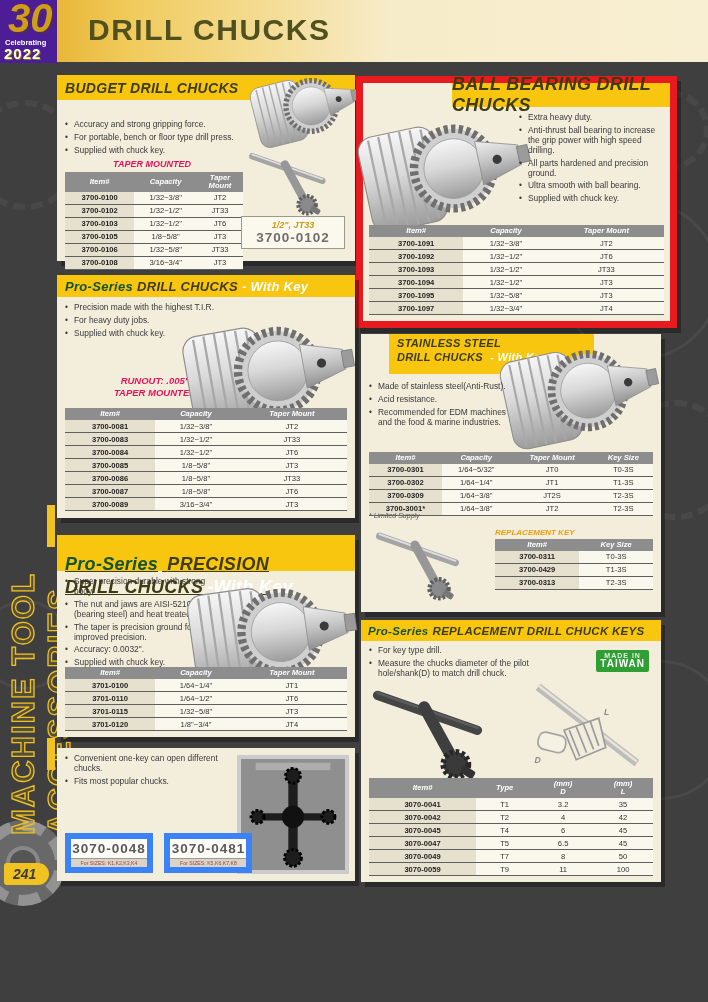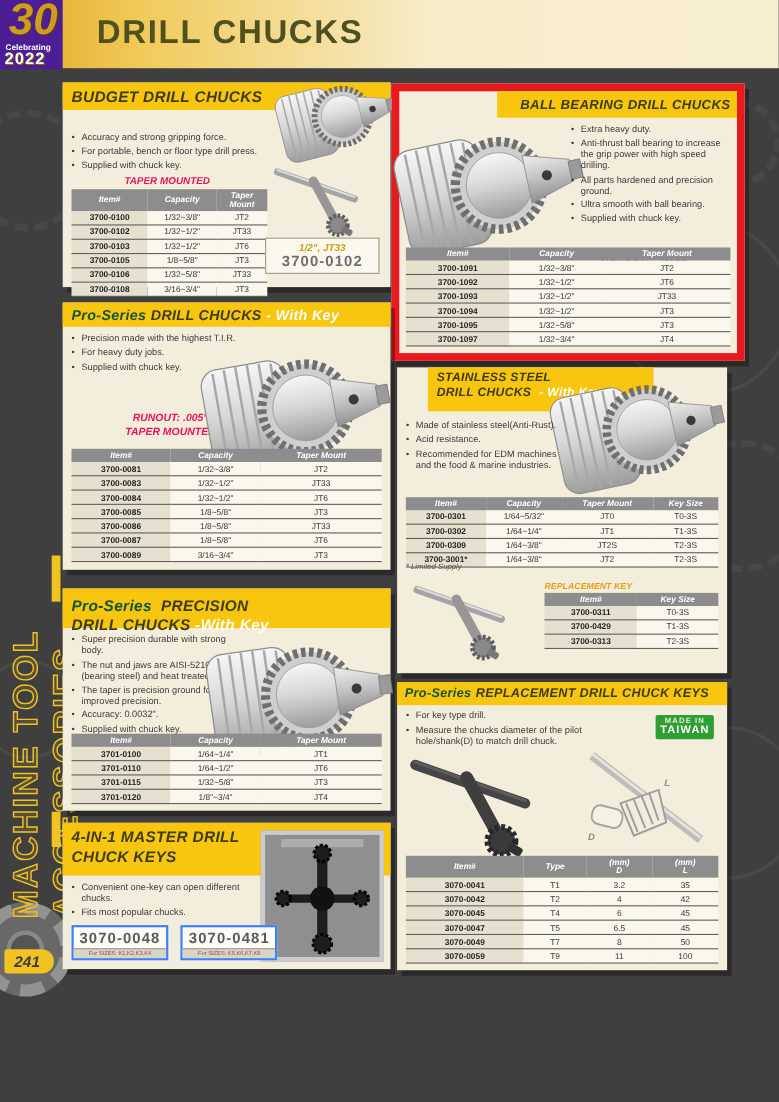--- a/index.html
+++ b/index.html
@@ -92,21 +92,21 @@
   .badge-taiwan {
     position:absolute; background:#2f9e33; color:#fff; text-align:center;
     padding:2px 4px; line-height:1.05; border-radius:2px;
   }
   .badge-taiwan .b1 { font-size:7px; font-weight:bold; opacity:.85; letter-spacing:1px; }
   .badge-taiwan .b2 { font-size:10px; font-weight:bold; letter-spacing:1px; }
   .photo-box {
     position:absolute; background:#8f8f8f; border:4px solid #cbcbcb;
     display:flex; align-items:center; justify-content:center;
   }
-  .numbox { border:2px solid #3b82f6; background:#fdfcf6; text-align:center; width:88px; display:inline-block; margin-right:7px; }
+  .numbox { border:6px solid #3b82f6; background:#fdfcf6; text-align:center; width:88px; display:inline-block; margin-right:7px; }
   .numbox .n { font-size:13.5px; font-weight:bold; color:#5a5a5a; letter-spacing:1px; padding:2px 0; }
   .numbox .s { background:#d9d4c6; color:#a34545; font-size:5.2px; padding:1px 0; border-top:1px solid #999; }
   .minilabel { color:#e8a012; font-weight:bold; font-style:italic; font-size:8px; }
   .footnote { font-size:7px; color:#555; font-style:italic; }
   .imgwrap { position:absolute; }
   svg { display:block; }
 </style>
 </head>
 <body>
 
@@ -230,21 +230,21 @@
         <use href="#sym-key"></use>
       </svg>
   </div>
   <div class="callout" style="right:10px;bottom:12px;width:104px;">
     <div class="c1">1/2", JT33</div>
     <div class="c2">3700-0102</div>
   </div>
 </div>
 
 <div class="panel" id="ball-panel" style="left:356px;top:76px;width:321px;height:252px;border:7px solid #e8191f;">
-  <div class="bar" style="position:absolute;top:0;right:0;width:218px;height:24px;font-size:12px;justify-content:flex-end;padding-right:6px;">
+  <div class="bar" style="position:absolute;top:0;right:0;width:218px;height:24px;font-size:18px;justify-content:flex-end;padding-right:6px;">
     <span>BALL BEARING DRILL CHUCKS</span>
   </div>
   <div class="imgwrap" style="left:-4px;top:8px;width:176px;height:158px;transform:rotate(-12deg);">
     <svg viewBox="0 0 230 170" width="176" height="158">
         <use href="#sym-chuck"></use>
       </svg>
   </div>
   <ul class="bullets" style="position:absolute;left:156px;top:30px;width:148px;">
 
   <li>Extra heavy duty.</li>
@@ -458,21 +458,21 @@
           <tr>
           <td class="item">3700-0313</td>
           <td>T2-3S</td>
         </tr>
         </tbody>
     </table>
   </div>
 </div>
 
 <div class="panel" id="precision-panel" style="left:57px;top:535px;width:298px;height:202px;">
-  <div class="bar" style="height:36px;font-size:14px;padding-left:8px;display:block;line-height:1.3;padding-top:6px;">
+  <div class="bar" style="height:36px;font-size:18px;padding-left:8px;display:block;line-height:1.3;padding-top:18px;text-decoration:underline;">
     <div>
       <span class="red">Pro-Series</span>
       <span>PRECISION</span>
     </div>
     <div>
       <span>DRILL CHUCKS</span><span class="white">-With Key</span>
     </div>
   </div>
   <ul class="bullets" style="margin:6px 8px 0;width:158px;">
 
@@ -521,24 +521,20 @@
           <td class="item">3701-0120</td>
           <td>1/8"~3/4"</td>
           <td>JT4</td>
         </tr>
         </tbody>
     </table>
   </div>
 </div>
 
 <div class="panel" id="master-panel" style="left:57px;top:748px;width:298px;height:133px;">
-  <div class="bar" style="height:48px;font-size:14px;padding-left:8px;display:block;line-height:1.35;padding-top:3px;">
-    <div>4-IN-1 MASTER DRILL</div>
-    <div>CHUCK KEYS</div>
-  </div>
   <ul class="bullets" style="margin:6px 8px 0;width:170px;">
 
   <li>Convenient one-key can open different chucks.</li>
       <li>Fits most popular chucks.</li>
     </ul>
   <div class="photo-box" style="right:6px;top:7px;width:112px;height:119px;">
     <svg viewBox="0 0 100 120" width="100" height="112">
       <rect x="10" y="4" width="80" height="8" fill="#b9b9b9" opacity=".7"></rect>
       <line x1="50" y1="16" x2="50" y2="112" stroke="#1d1d1d" stroke-width="10"></line>
       <line x1="10" y1="62" x2="90" y2="62" stroke="#1d1d1d" stroke-width="8"></line>

